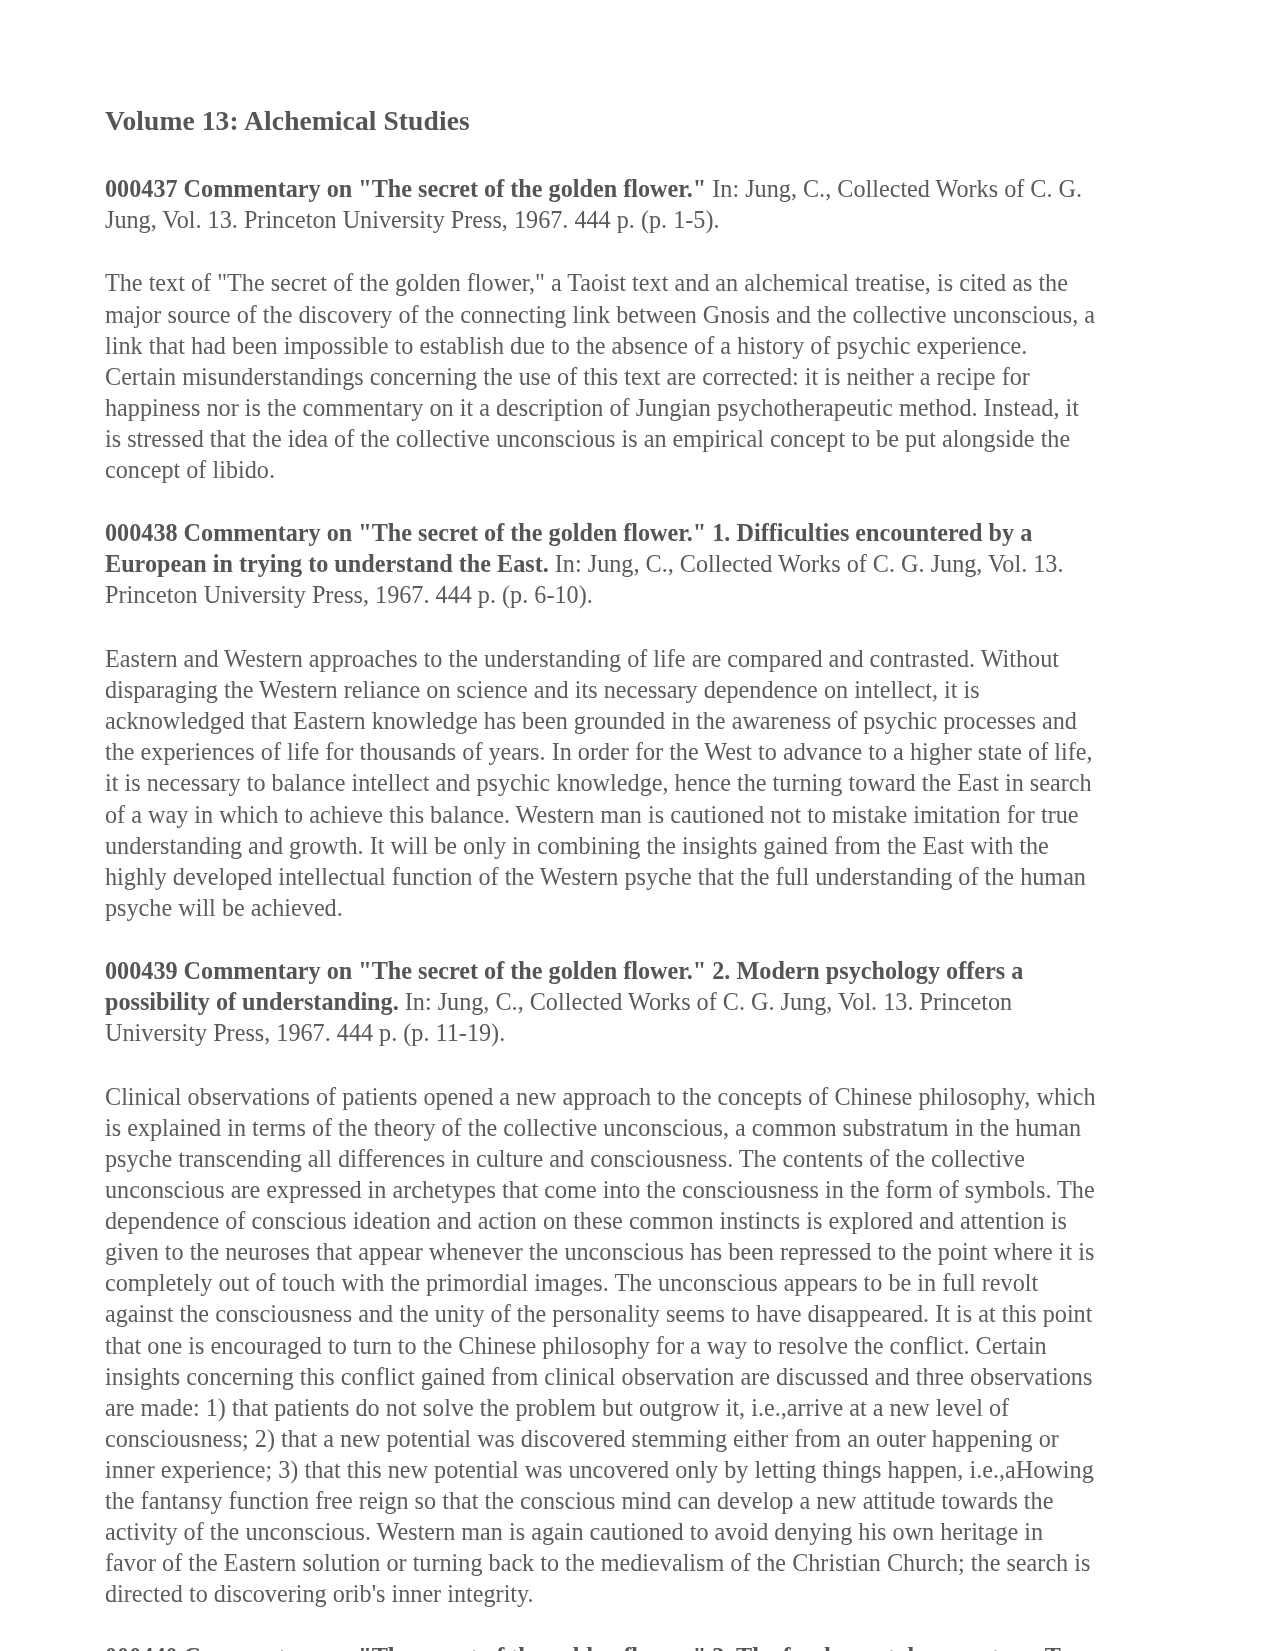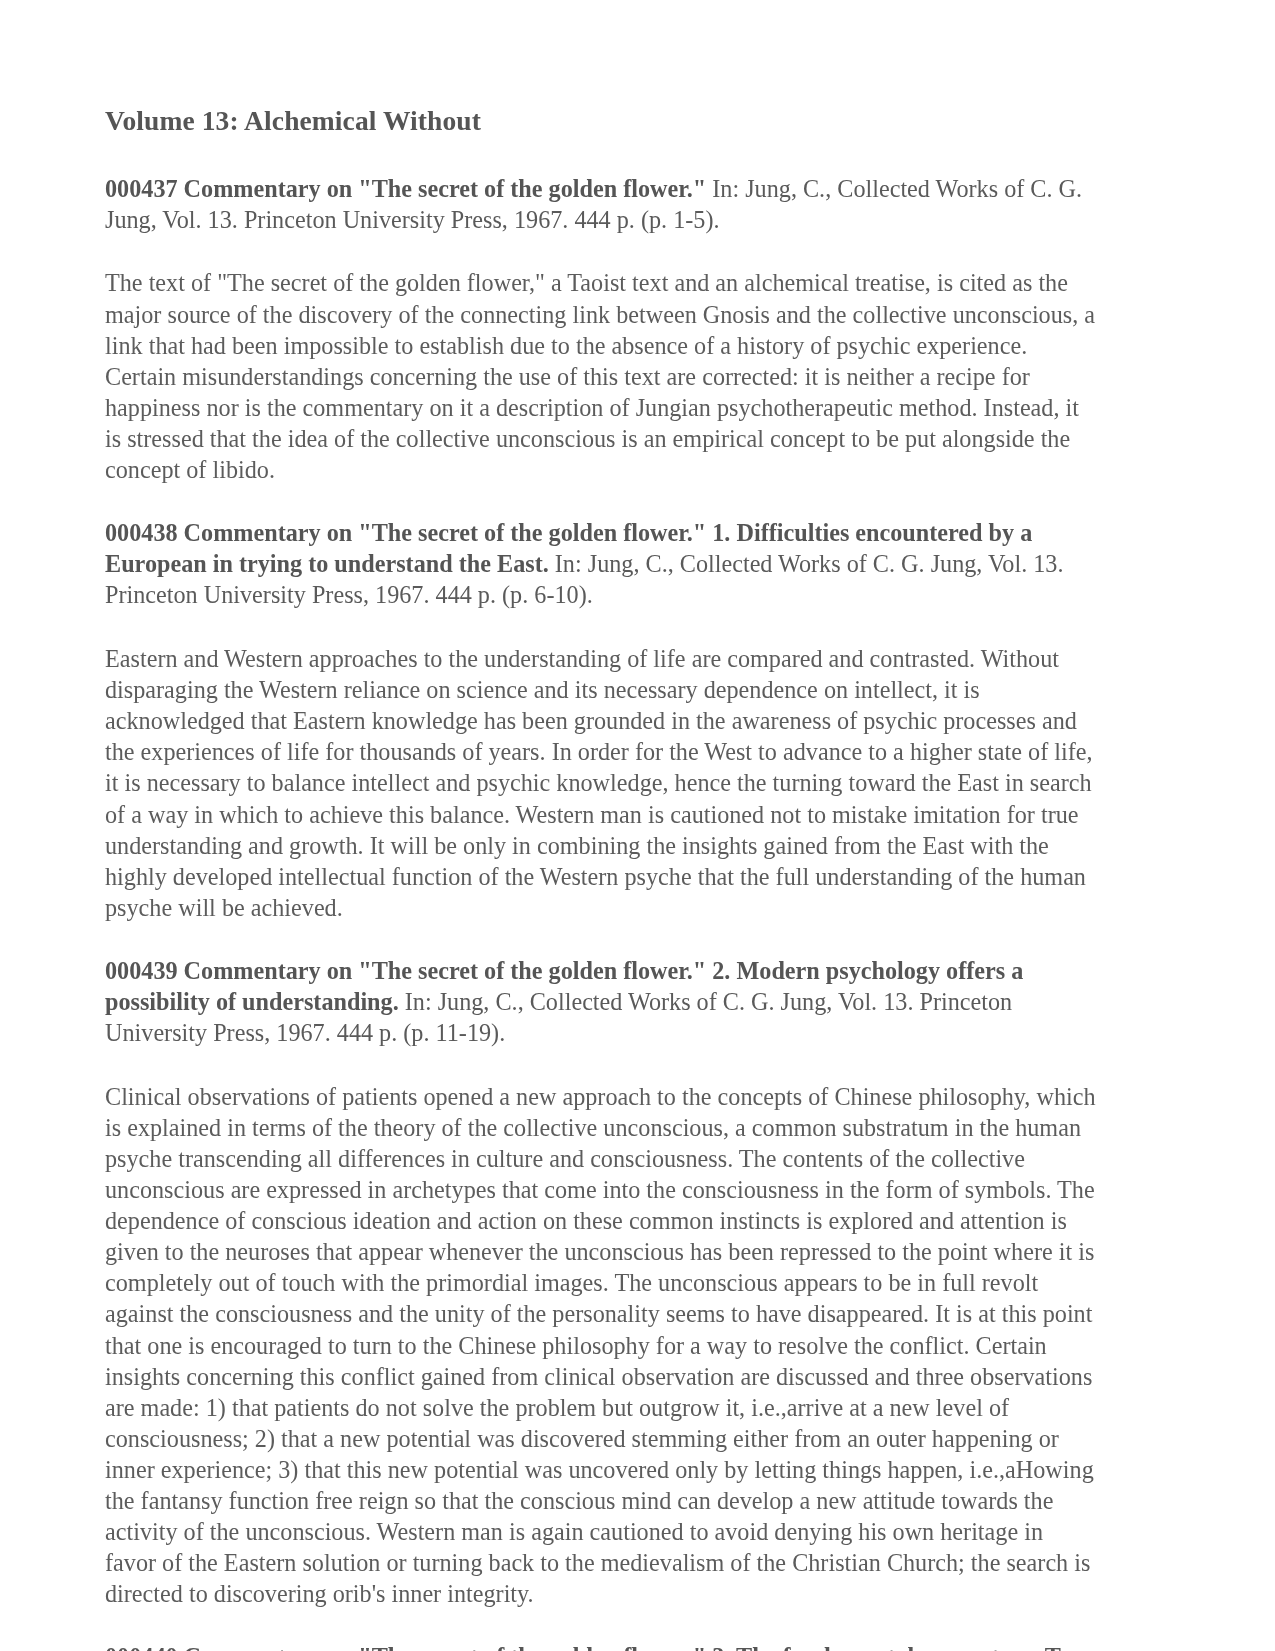--- a/index.html
+++ b/index.html
@@ -56,21 +56,21 @@
     color: #5c5c5c;
   }
   .abstract.tight {
   }
 </style>
 </head>
 <body>
 
 <div class="page">
 
-  <h1 class="doc-title">Volume 13: Alchemical Without</h1>
+  <h1 class="doc-title">Volume 13: Alchemical Studies</h1>
 
   <div class="entry">
     <p class="citation"><span class="cite-head">000437 Commentary on "The secret of the golden flower."</span><span class="cite-rest"> In: Jung, C., Collected Works of C. G. Jung, Vol. 13. Princeton University Press, 1967. 444 p. (p. 1-5).</span></p>
     <p class="abstract">The text of "The secret of the golden flower," a Taoist text and an alchemical treatise, is cited as the major source of the discovery of the connecting link between Gnosis and the collective unconscious, a link that had been impossible to establish due to the absence of a history of psychic experience. Certain misunderstandings concerning the use of this text are corrected: it is neither a recipe for happiness nor is the commentary on it a description of Jungian psychotherapeutic method. Instead, it is stressed that the idea of the collective unconscious is an empirical concept to be put alongside the concept of libido.</p>
   </div>
 
   <div class="entry">
     <p class="citation"><span class="cite-head">000438 Commentary on "The secret of the golden flower." 1. Difficulties encountered by a European in trying to understand the East.</span><span class="cite-rest"> In: Jung, C., Collected Works of C. G. Jung, Vol. 13. Princeton University Press, 1967. 444 p. (p. 6-10).</span></p>
     <p class="abstract">Eastern and Western approaches to the understanding of life are compared and contrasted. Without disparaging the Western reliance on science and its necessary dependence on intellect, it is acknowledged that Eastern knowledge has been grounded in the awareness of psychic processes and the experiences of life for thousands of years. In order for the West to advance to a higher state of life, it is necessary to balance intellect and psychic knowledge, hence the turning toward the East in search of a way in which to achieve this balance. Western man is cautioned not to mistake imitation for true understanding and growth. It will be only in combining the insights gained from the East with the highly developed intellectual function of the Western psyche that the full understanding of the human psyche will be achieved.</p>
   </div>

